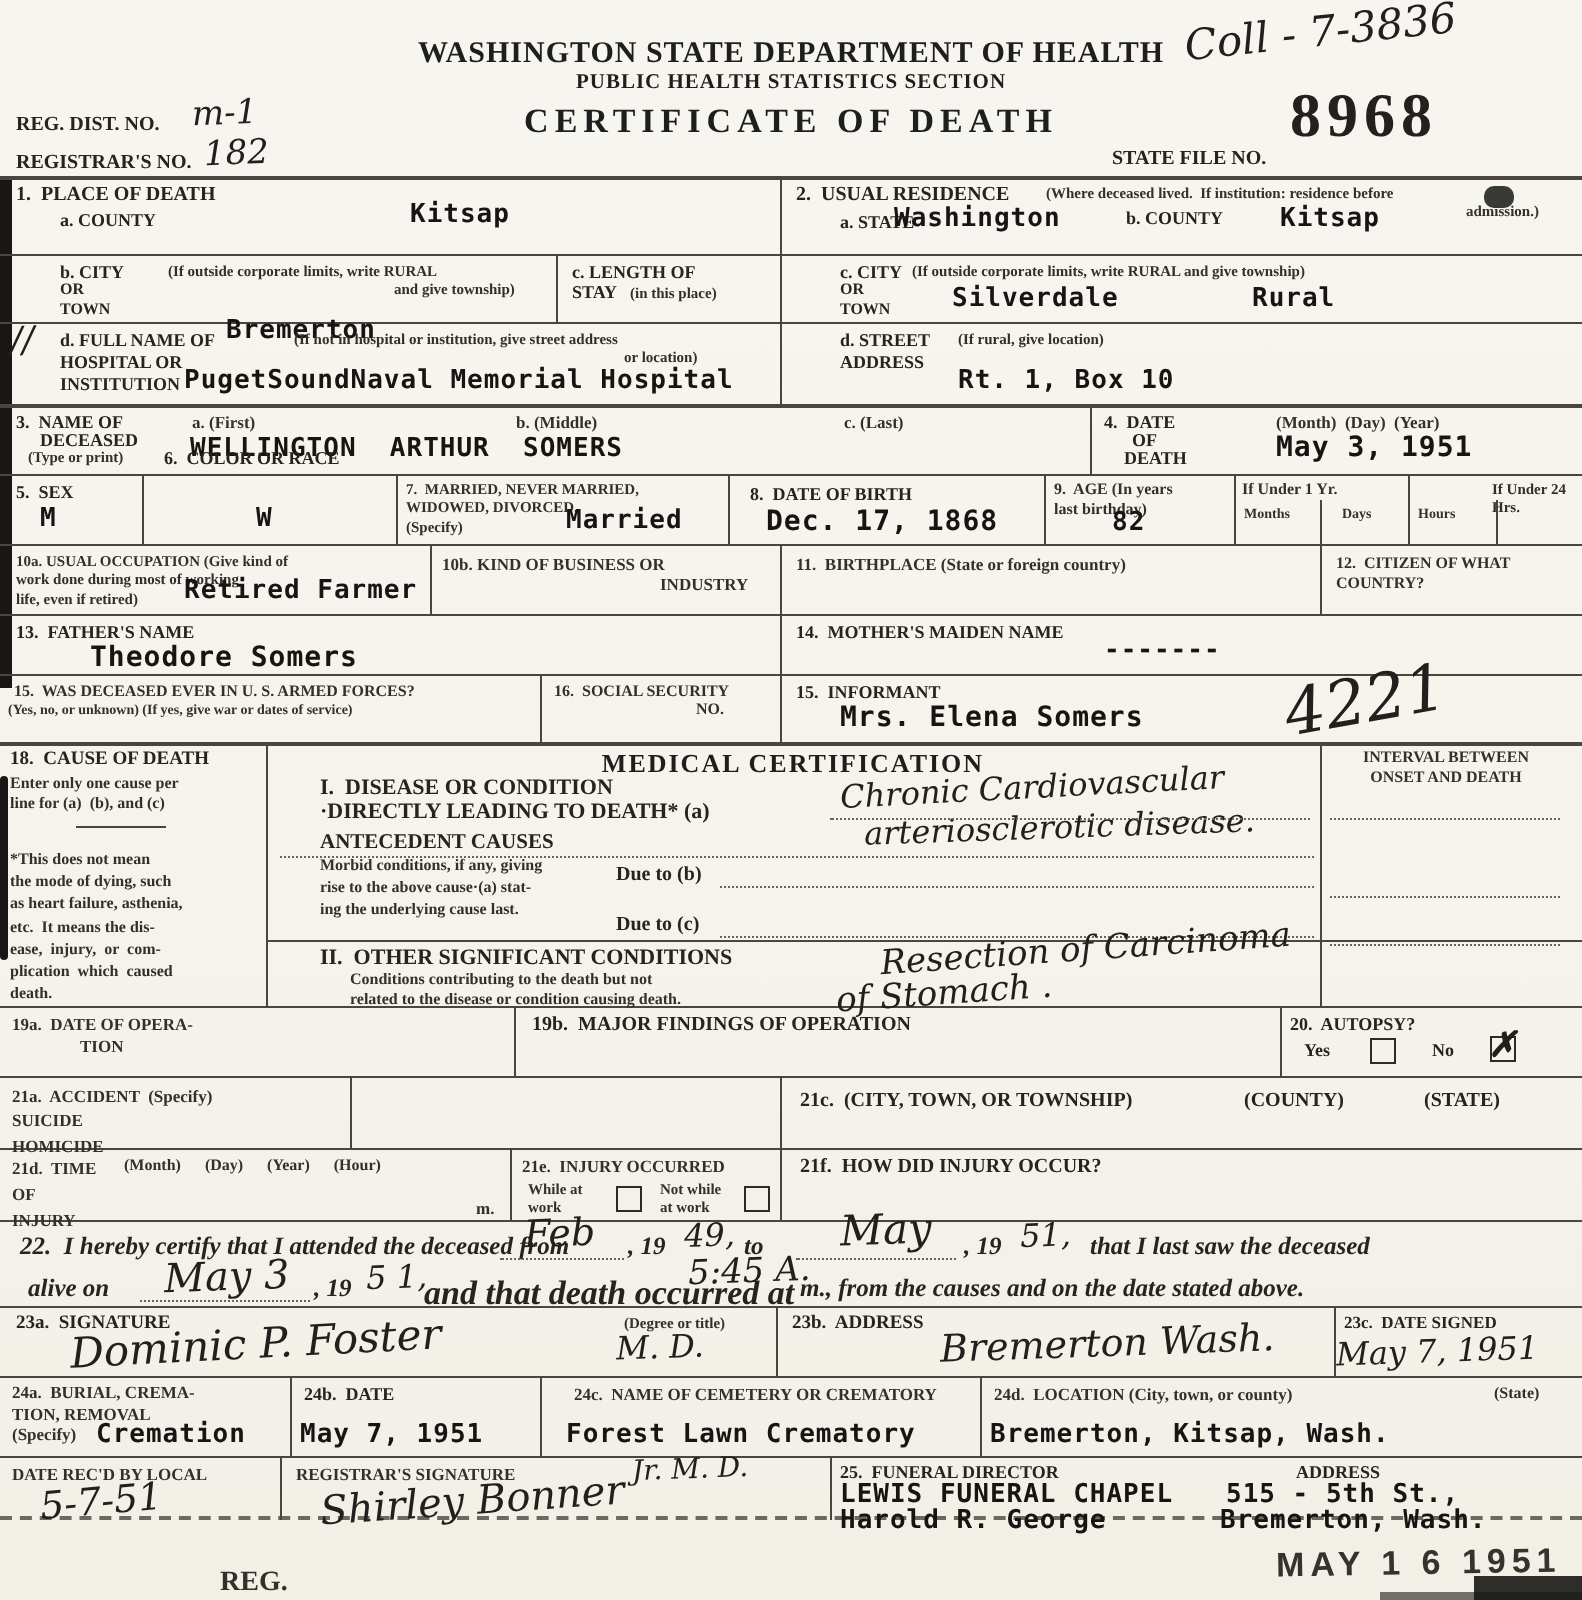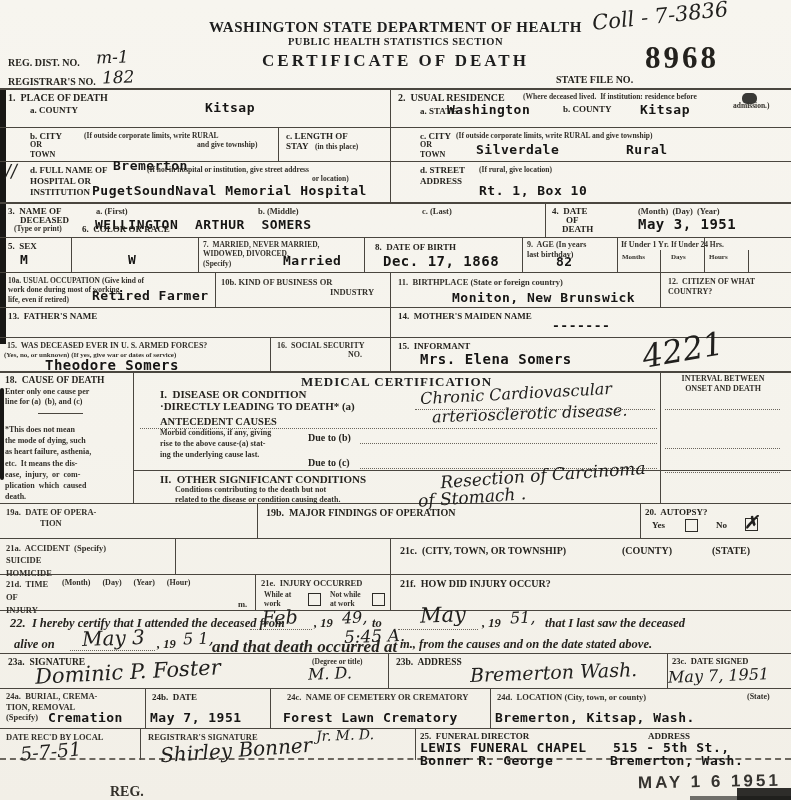--- a/index.html
+++ b/index.html
@@ -164,37 +164,36 @@
 (Specify)</span>
   <span class="type" style="left:283px;top:253px;">Married</span>
   <span class="lbl" style="left:375px;top:242px;">8.  DATE OF BIRTH</span>
   <span class="type" style="left:383px;top:253px;font-size:14px;">Dec. 17, 1868</span>
   <span class="note" style="left:527px;top:240px;font-size:8px;">9.  AGE (In years
 last birthday)</span>
   <span class="type" style="left:556px;top:254px;">82</span>
   <span class="note" style="left:621px;top:240px;font-size:8px;">If Under 1 Yr.</span>
   <span class="note" style="left:622px;top:253px;font-size:7px;">Months</span>
   <span class="note" style="left:671px;top:253px;font-size:7px;">Days</span>
-  <span class="note" style="left:671px;top:240px;font-size:7.5px;">If Under 24 Hrs.</span>
+  <span class="note" style="left:746px;top:240px;font-size:7.5px;">If Under 24 Hrs.</span>
   <span class="note" style="left:709px;top:253px;font-size:7px;">Hours</span>
   <span class="note" style="left:757px;top:253px;font-size:7px;margin-left:40px;">Min.'</span>
 
   <span class="note" style="left:8px;top:276px;">10a. USUAL OCCUPATION (Give kind of
 work done during most of working
 life, even if retired)</span>
   <span class="type" style="left:92px;top:288px;">Retired Farmer</span>
   <span class="note" style="left:221px;top:277px;font-size:8.5px;">10b. KIND OF BUSINESS OR</span>
   <span class="note" style="left:330px;top:287px;font-size:8.5px;">INDUSTRY</span>
   <span class="note" style="left:398px;top:277px;font-size:8.5px;">11.  BIRTHPLACE (State or foreign country)</span>
-  <span class="type" style="left:452px;top:290px;">Moniton, New Brunswick</span>
   <span class="note" style="left:668px;top:277px;font-size:8px;">12.  CITIZEN OF WHAT
 COUNTRY?</span>
 
   <span class="lbl" style="left:8px;top:311px;">13.  FATHER'S NAME</span>
-  <span class="type" style="left:45px;top:321px;font-size:14px;margin-top:36px;">Theodore Somers</span>
+  <span class="type" style="left:45px;top:321px;font-size:14px;">Theodore Somers</span>
   <span class="lbl" style="left:398px;top:311px;">14.  MOTHER'S MAIDEN NAME</span>
   <span class="type" style="left:552px;top:318px;">-------</span>
 
   <span class="note" style="left:7px;top:341px;font-size:8px;">15.  WAS DECEASED EVER IN U. S. ARMED FORCES?</span>
   <span class="note" style="left:4px;top:351px;font-size:7px;">(Yes, no, or unknown) (If yes, give war or dates of service)</span>
   <span class="note" style="left:277px;top:341px;font-size:8px;">16.  SOCIAL SECURITY</span>
   <span class="note" style="left:348px;top:350px;font-size:8px;">NO.</span>
   <span class="lbl" style="left:398px;top:341px;">15.  INFORMANT</span>
   <span class="type" style="left:420px;top:351px;font-size:14px;">Mrs. Elena Somers</span>
   <span class="hw" style="left:642px;top:331px;font-size:32px;transform:rotate(-10deg);">4221</span>
@@ -312,19 +311,19 @@
   <span class="type" style="left:495px;top:710px;">Bremerton, Kitsap, Wash.</span>
 
   <span class="note" style="left:6px;top:732px;font-size:8.5px;">DATE REC'D BY LOCAL</span>
   <span class="note" style="left:110px;top:783px;font-size:14px;">REG.</span>
   <span class="hw" style="left:20px;top:740px;font-size:19px;transform:rotate(-5deg);">5-7-51</span>
   <span class="note" style="left:148px;top:732px;font-size:8.5px;">REGISTRAR'S SIGNATURE</span>
   <span class="hw" style="left:160px;top:738px;font-size:20px;transform:rotate(-4deg);">Shirley Bonner</span>
   <span class="hw" style="left:316px;top:727px;font-size:14px;">Jr. M. D.</span>
   <span class="lbl" style="left:420px;top:731px;">25.  FUNERAL DIRECTOR</span>
   <span class="type" style="left:420px;top:740px;">LEWIS FUNERAL CHAPEL</span>
-  <span class="type" style="left:420px;top:753px;">Bonner R. George</span>
+  <span class="type" style="left:420px;top:753px;">Harold R. George</span>
   <span class="lbl" style="left:648px;top:731px;">ADDRESS</span>
   <span class="type" style="left:613px;top:740px;">515 - 5th St.,</span>
   <span class="type" style="left:610px;top:753px;">Bremerton, Wash.</span>
 
   <span class="stamp" style="left:638px;top:772px;font-size:17px;transform:rotate(-1deg);">MAY 1 6 1951</span>
 </div>
 
 </body></html>

